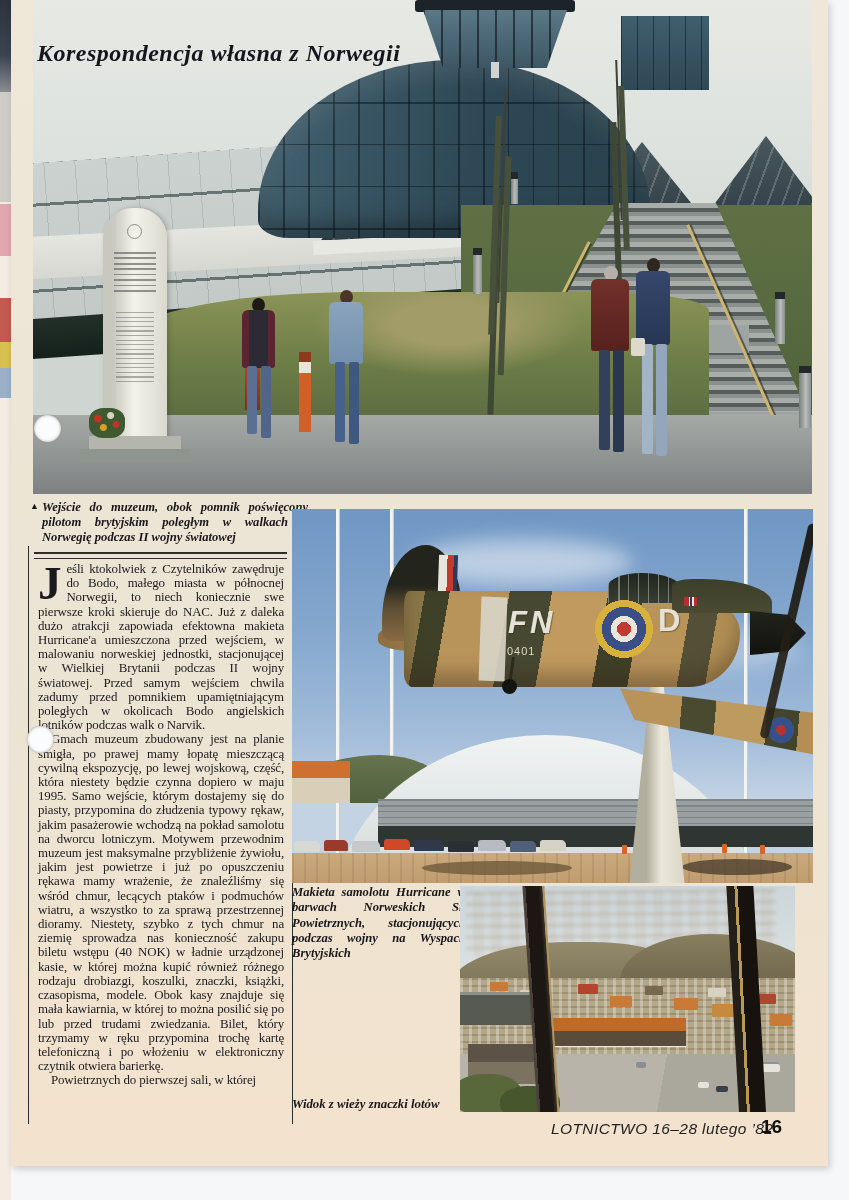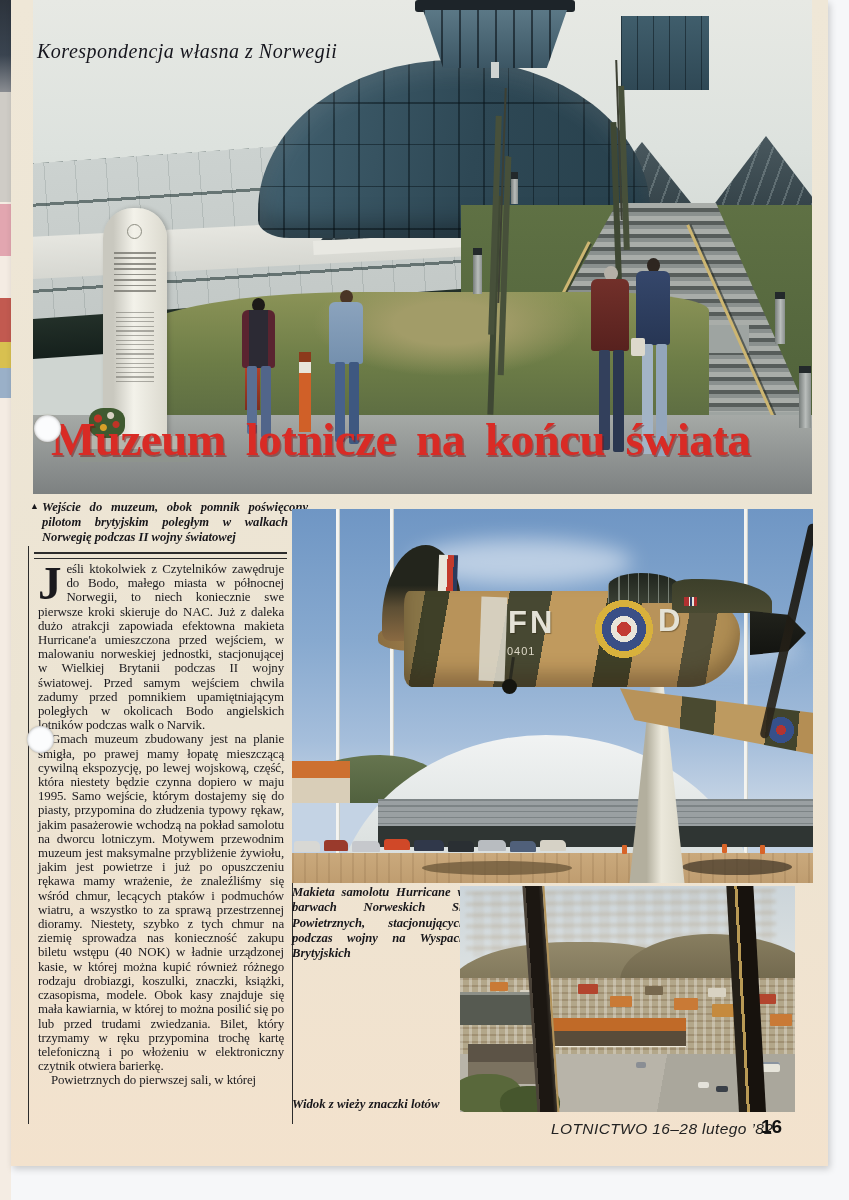--- a/index.html
+++ b/index.html
@@ -131,21 +131,21 @@
   .pc .leg.r{left:24px;top:84px;width:11px;height:102px;background:#2b3750;}
   .pd{left:600px;top:258px;width:44px;height:212px;}
   .pd .head{left:14px;top:0;width:13px;height:15px;background:#2e2620;}
   .pd .torso{left:3px;top:13px;width:34px;height:74px;background:linear-gradient(180deg,#35476b,#273654);}
   .pd .leg.l{left:9px;top:86px;width:11px;height:110px;background:#a3b4c6;}
   .pd .leg.r{left:23px;top:86px;width:11px;height:112px;background:#93a6bc;}
   .pd .bag{position:absolute;left:-2px;top:80px;width:14px;height:18px;background:#ddd9cc;border-radius:2px;}
 
   
   .kicker{position:absolute;left:26px;top:40px;z-index:6;
-      font-size:20px;font-weight:normal;font-style:italic;letter-spacing:.5px;color:#15151d;}
+      font-size:24px;font-weight:bold;font-style:italic;letter-spacing:.5px;color:#15151d;}
   .headline{position:absolute;left:40px;top:412px;width:748px;z-index:6;
       font-size:47px;font-weight:bold;color:#d92b25;word-spacing:9px;letter-spacing:-.5px;
       text-shadow:1.5px 1.5px 0 rgba(125,12,10,.45);white-space:nowrap;}
 
   
   .cap1{position:absolute;left:19px;top:500px;width:266px;
       font-size:12.6px;line-height:1.2;font-weight:bold;font-style:italic;text-align:justify;
       padding-left:12px;}
   .cap1 .marker{position:absolute;left:0;top:1px;font-size:9px;font-style:normal;}
 
@@ -200,21 +200,21 @@
       background:linear-gradient(90deg,#e8e6dc 0 45%,#c33a2c 45% 78%,#2c3a5c 78%);}
   .blackpanel{position:absolute;left:52px;top:96px;width:86px;height:36px;background:#1c1d18;}
   .fuselage{position:absolute;left:52px;top:52px;width:336px;height:96px;
       border-radius:8px 90px 75px 14px/20px 62px 78px 18px;
       background:linear-gradient(100deg,#8a7648 0 6%,#3f4028 6% 13%,#b8935a 13% 30%,#474832 30% 42%,#c09a5e 42% 58%,#3f4028 58% 68%,#b8935a 68% 82%,#545038 82% 90%,#b08e54 90%);
       box-shadow:inset 0 -14px 18px rgba(60,40,20,.35);}
   .skyband{position:absolute;left:128px;top:58px;width:26px;height:84px;background:#d9d6c9;opacity:.9;
       transform:rotate(2deg);}
   .code{position:absolute;font-family:"Liberation Sans",sans-serif;font-weight:bold;
       font-size:31px;color:#e4e2d6;letter-spacing:3px;text-shadow:1px 1px 1px rgba(40,30,10,.4);}
-  .code.left{left:156px;top:66px;}
+  .code.left{left:156px;top:66px;font-style:italic;}
   .code.right{left:306px;top:64px;}
   .serial{position:absolute;left:155px;top:106px;font-family:"Liberation Sans",sans-serif;
       font-size:11px;color:#ded9c8;letter-spacing:1px;}
   .roundel{position:absolute;left:240px;top:58px;width:64px;height:64px;border-radius:50%;
       background:radial-gradient(circle,#c23a32 0 7px,#e9e5da 7px 13px,#3a4f86 13px 22px,#d8b13c 22px 29px,transparent 29px);}
   .canopy{position:absolute;left:256px;top:34px;width:74px;height:30px;
       border-radius:45% 55% 0 0;
       background:repeating-linear-gradient(90deg,rgba(205,215,205,.45) 0 1.5px,transparent 1.5px 10px),
                  linear-gradient(180deg,#1f241d,#3a4034);}
   .cowl{position:absolute;left:320px;top:40px;width:100px;height:34px;border-radius:20% 70% 0 0;
@@ -369,21 +369,20 @@
       <div class="person pd">
         <div class="head"></div>
         <div class="torso"></div>
         <div class="leg l"></div>
         <div class="leg r"></div>
         <div class="bag"></div>
       </div>
     </div>
 
     <div class="kicker">Korespondencja własna z Norwegii</div>
-    <div class="headline">Muzeum lotnicze na końcu świata</div>
 
     <div class="cap1">
       <span class="marker">▲</span>
       <span>Wejście do muzeum, obok pomnik poświęcony pilotom brytyjskim poległym w walkach o Norwegię podczas II wojny światowej</span>
     </div>
 
     <div class="textbox">
       <div class="toprule"></div>
       <div class="article">
         <p><span class="dropcap">J</span><span>eśli ktokolwiek z Czytelników zawędruje do Bodo, małego miasta w północnej Norwegii, to niech koniecznie swe pierwsze kroki skieruje do NAC. Już z daleka dużo atrakcji zapowiada efektowna makieta Hurricane'a umieszczona przed wejściem, w malowaniu norweskiej jednostki, stacjonującej w Wielkiej Brytanii podczas II wojny światowej. Przed samym wejściem chwila zadumy przed pomnikiem upamiętniającym poległych w okolicach Bodo angielskich lotników podczas walk o Narvik.</span></p>

